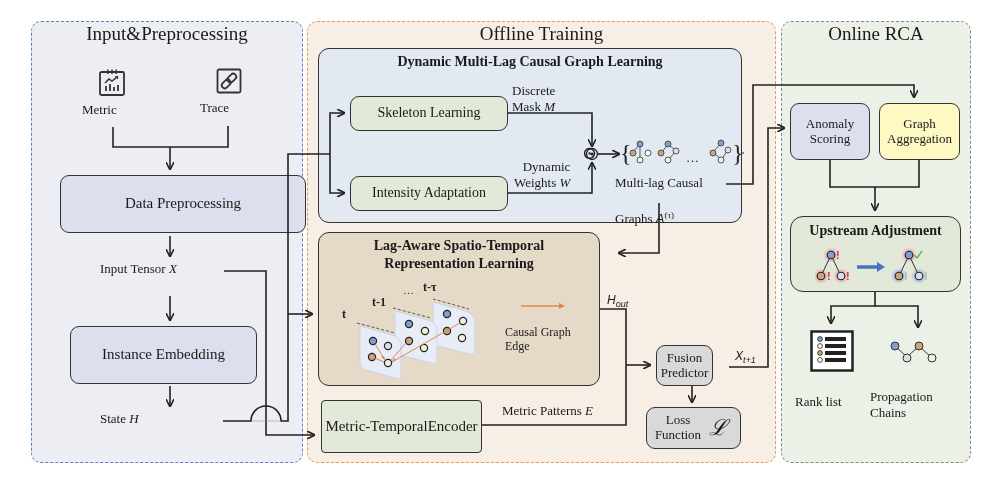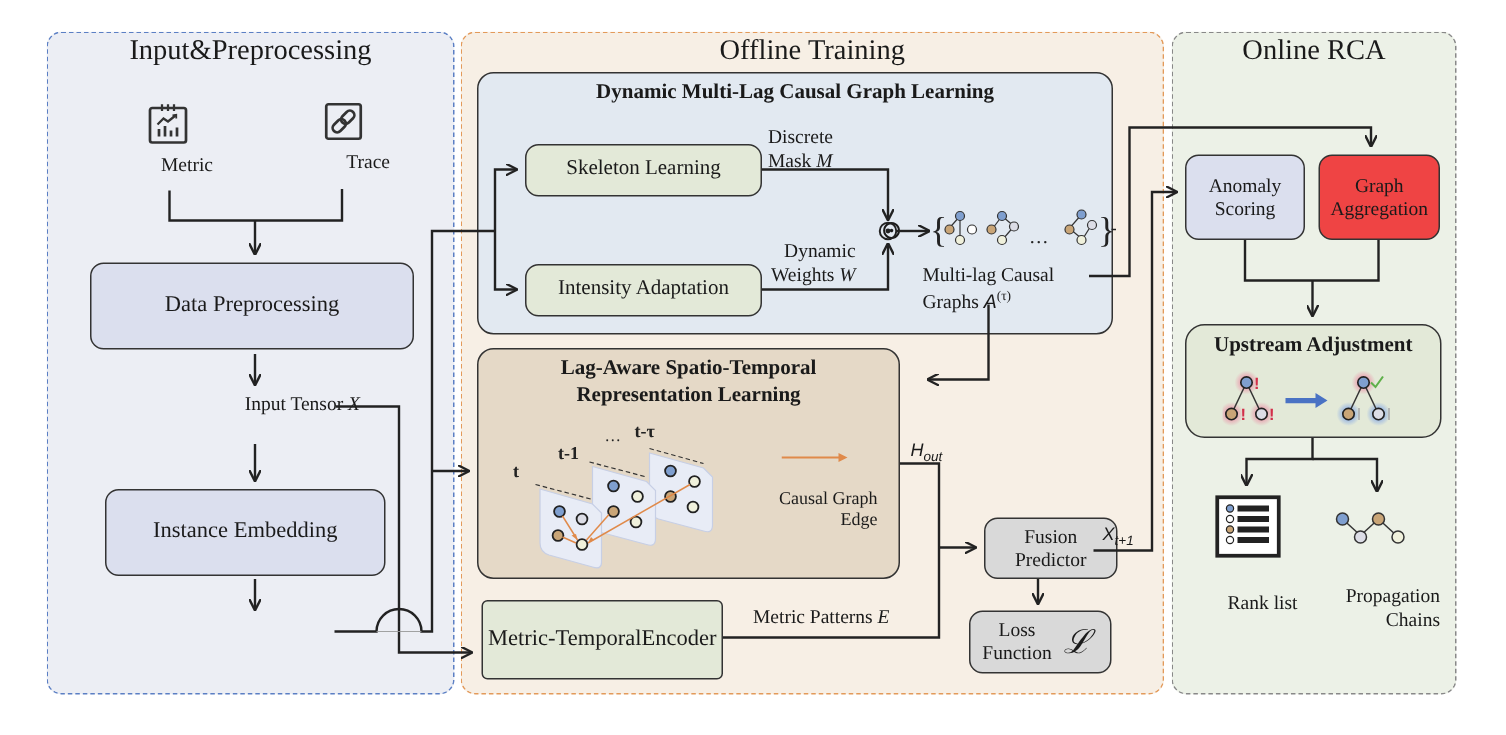--- a/index.html
+++ b/index.html
@@ -3,21 +3,21 @@
 <meta charset="utf-8">
 <style>
   html, body { margin:0; padding:0; background:#ffffff; }
   body { width:1004px; height:490px; position:relative; overflow:hidden;
          font-family:"Liberation Serif", "DejaVu Serif", serif; color:#1a1a1a; }
   .abs { position:absolute; }
   .panel { position:absolute; border-radius:10px; box-sizing:border-box; }
   .panel-title { position:absolute; left:0; right:0; text-align:center; font-size:19px; color:#1a1a1a; }
   .box { position:absolute; box-sizing:border-box; border:1.3px solid #333; border-radius:9px;
          display:flex; align-items:center; justify-content:center; text-align:center; line-height:1.15; }
-  .lbl { position:absolute; text-align:right; line-height:1.2; font-size:13px; }
+  .lbl { position:absolute; text-align:left; line-height:1.2; font-size:13px; }
   .bold { font-weight:bold; }
   svg.wires { position:absolute; left:0; top:0; pointer-events:none; }
 </style>
 </head>
 <body>
 
 <div class="panel" style="left:31px;top:21px;width:272px;height:442px;background:#eceef4;border:1.3px dashed #5b7fc4;">
   <div class="panel-title" style="top:1px;">Input&amp;Preprocessing</div>
 </div>
 
@@ -49,33 +49,34 @@
   <svg width="26" height="26" viewBox="0 0 26 26">
     <rect x="1.5" y="1.5" width="23" height="23" rx="1.5" fill="none" stroke="#333" stroke-width="1.8"></rect>
     <g transform="rotate(-45 13 13)" fill="none" stroke="#333" stroke-width="1.8">
       <rect x="4" y="10" width="10" height="6" rx="3"></rect>
       <rect x="12" y="10" width="10" height="6" rx="3"></rect>
     </g>
   </svg>
 </div>
 <div class="lbl" style="left:200px;top:100px;width:60px;">Trace</div>
 
-<div class="box" style="left:60px;top:175px;width:216px;height:58px;background:#dbdfee;font-size:15px;">
+<div class="box" style="left:60px;top:175px;width:246px;height:58px;background:#dbdfee;font-size:15px;">
   <span>Data Preprocessing</span>
 </div>
 
 <div class="lbl" style="left:100px;top:261px;width:140px;">
   <div>Input Tensor <i>X</i></div>
 </div>
 
 <div class="box" style="left:70px;top:326px;width:187px;height:58px;background:#dbdfee;font-size:15px;">
   <span>Instance Embedding</span>
 </div>
 
 <div class="lbl" style="left:100px;top:411px;width:140px;">
+  <div>State <i>H</i></div>
 </div>
 
 <div class="panel" style="left:318px;top:48px;width:424px;height:175px;background:#e2e9f1;border:1.3px solid #333;border-radius:11px;">
   <div class="abs bold" style="left:0;right:0;top:5px;text-align:center;font-size:14px;">Dynamic Multi-Lag Causal Graph Learning</div>
 </div>
 
 <div class="box" style="left:350px;top:96px;width:158px;height:35px;background:#e3e9d8;font-size:14px;">
   <span>Skeleton Learning</span>
 </div>
 
@@ -128,21 +129,21 @@
       <circle cx="101" cy="5" r="3" fill="#7f9fcf"></circle>
       <circle cx="93" cy="15" r="3" fill="#c9a577"></circle>
       <circle cx="108" cy="12" r="3" fill="#dcdde6"></circle>
       <circle cx="101" cy="22" r="3" fill="#f0f1dc"></circle>
     </g>
   </svg>
 </div>
 
 <div class="lbl" style="left:615px;top:175px;text-align:left;">
   <div>Multi-lag Causal</div>
-  <div style="margin-top:1px;">Graphs <span style="font-family:'Liberation Sans',sans-serif;font-style:italic;">A</span><sup style="font-size:9px;">(τ)</sup></div>
+  <div style="margin-top:19px;">Graphs <span style="font-family:'Liberation Sans',sans-serif;font-style:italic;">A</span><sup style="font-size:9px;">(τ)</sup></div>
 </div>
 
 <div class="panel" style="left:318px;top:232px;width:282px;height:154px;background:#e5d9c7;border:1.3px solid #333;border-radius:11px;">
   <div class="abs bold" style="left:0;right:0;top:4px;text-align:center;font-size:14px;line-height:1.25;">
     <div>Lag-Aware Spatio-Temporal</div>
     <div>Representation Learning</div>
   </div>
 </div>
 
 <div class="abs" style="left:335px;top:280px;width:180px;height:100px;">
@@ -205,41 +206,41 @@
 
 <div class="lbl" style="left:607px;top:293px;font-family:'Liberation Sans',sans-serif;font-style:italic;font-size:12px;">H<sub style="font-size:9px;">out</sub></div>
 
 <div class="box" style="left:321px;top:400px;width:161px;height:53px;background:#e3e9d8;border-radius:4px;font-size:15px;">
   <div>Metric-Temporal</div>
   <div>Encoder</div>
 </div>
 
 <div class="lbl" style="left:502px;top:403px;">Metric Patterns <i>E</i></div>
 
-<div class="box" style="left:656px;top:345px;width:89px;height:41px;background:#d9d9d9;font-size:13px;flex-direction:column;">
+<div class="box" style="left:656px;top:345px;width:57px;height:41px;background:#d9d9d9;font-size:13px;flex-direction:column;">
   <div>Fusion</div>
   <div>Predictor</div>
 </div>
 
 <div class="lbl" style="left:735px;top:349px;font-family:'Liberation Sans',sans-serif;font-style:italic;font-size:12px;">X<sub style="font-size:9px;">t+1</sub></div>
 
 <div class="box" style="left:646px;top:407px;width:95px;height:42px;background:#d9d9d9;font-size:13px;justify-content:flex-start;">
   <div style="width:62px;text-align:center;">
     <div>Loss</div>
     <div>Function</div>
   </div>
   <div style="font-size:22px;font-style:italic;">ℒ</div>
 </div>
 
 <div class="box" style="left:790px;top:103px;width:80px;height:57px;background:#dbdfee;font-size:13px;flex-direction:column;">
   <div>Anomaly</div>
   <div>Scoring</div>
 </div>
 
-<div class="box" style="left:879px;top:103px;width:81px;height:57px;background:#ef4444;font-size:13px;flex-direction:column;">
+<div class="box" style="left:879px;top:103px;width:81px;height:57px;background:#fef9c3;font-size:13px;flex-direction:column;">
   <div>Graph</div>
   <div>Aggregation</div>
 </div>
 
 <div class="box" style="left:790px;top:216px;width:171px;height:76px;background:#e3e9d8;border-radius:13px;align-items:flex-start;">
   <div class="bold" style="font-size:14px;margin-top:6px;">Upstream Adjustment</div>
 </div>
 
 <div class="abs" style="left:815px;top:247px;width:130px;height:40px;">
   <svg width="130" height="40" viewBox="0 0 130 40">

